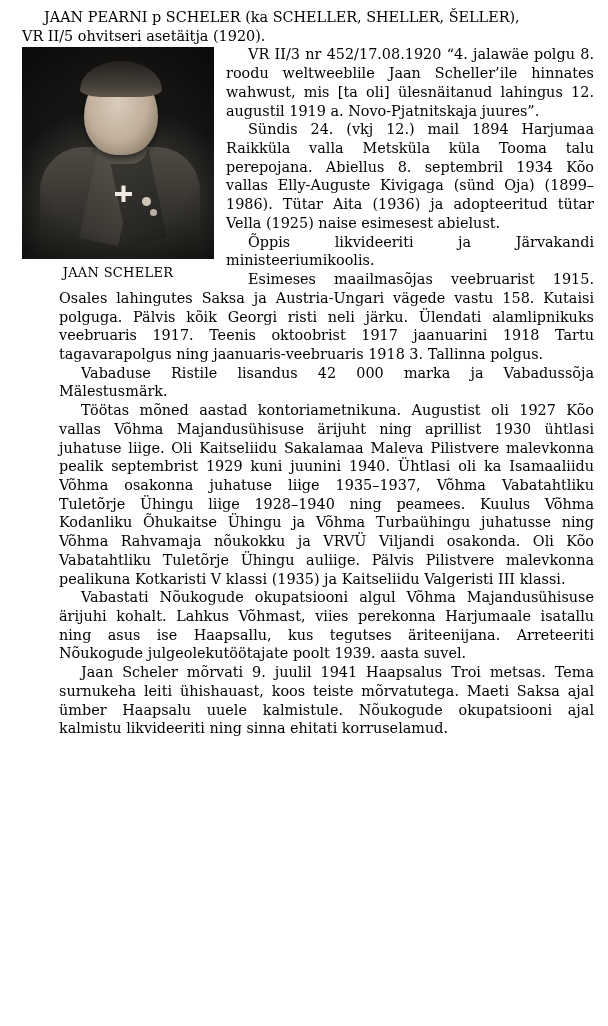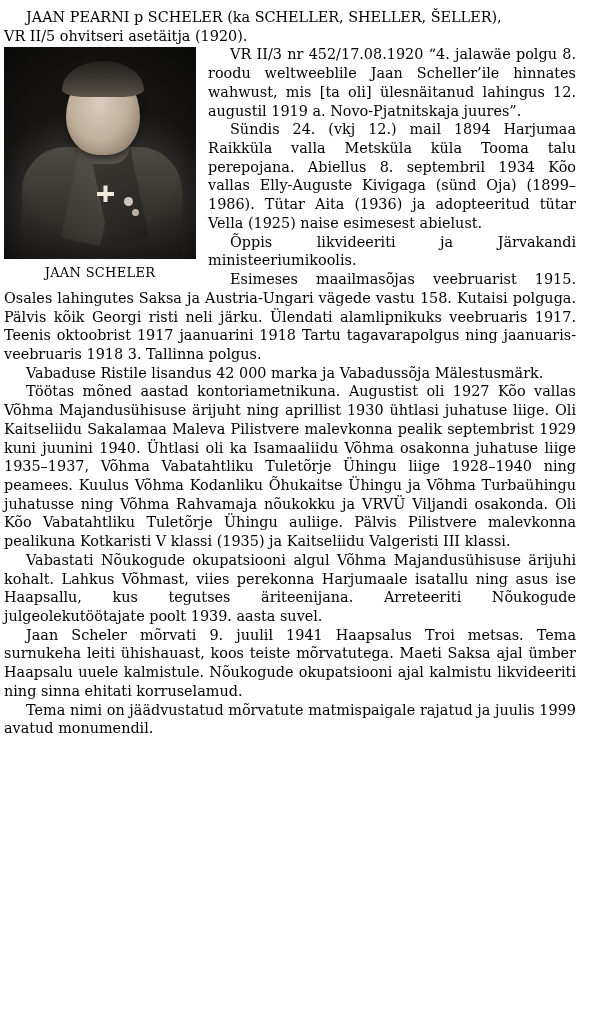--- a/index.html
+++ b/index.html
@@ -16,34 +16,35 @@
   }
   .page {
     position: relative;
     width: 608px;
     height: 1026px;
     padding: 0;
     box-sizing: border-box;
   }
   .content {
     position: absolute;
-    left: 4px;
+    left: 22px;
     top: 8px;
     width: 572px;
   }
   p {
     margin: 0;
     text-align: justify;
     text-justify: inter-word;
     font-size: 14.4px;
     line-height: 1.30;
     hyphens: manual;
   }
   .indent {
     text-indent: 22px;
+    margin-left: 37px;
   }
   .noindent {
     text-indent: 0;
   }
   .headline {
     font-size: 14.4px;
     line-height: 1.30;
     text-align: left;
     text-indent: 22px;
   }
@@ -195,16 +196,15 @@
 
     <p class="indent">VR II/3 nr 452/17.08.1920 “4. jalawäe polgu 8. roodu weltweeblile Jaan Scheller’ile hinnates wahwust, mis [ta oli] ülesnäitanud lahingus 12. augustil 1919 a. Novo-Pjatnitskaja juures”.</p>
     <p class="indent">Sündis 24. (vkj 12.) mail 1894 Harjumaa Raikküla valla Metsküla küla Tooma talu perepojana. Abiellus 8. septembril 1934 Kõo vallas Elly-Auguste Kivigaga (sünd Oja) (1899–1986). Tütar Aita (1936) ja adopteeritud tütar Vella (1925) naise esimesest abielust.</p>
     <p class="indent">Õppis likvideeriti ja Järvakandi ministeeriumikoolis.</p>
     <p class="indent">Esimeses maailmasõjas veebruarist 1915. Osales lahingutes Saksa ja Austria-Ungari vägede vastu 158. Kutaisi polguga. Pälvis kõik Georgi risti neli järku. Ülendati alamlipnikuks veebruaris 1917. Teenis oktoobrist 1917 jaanuarini 1918 Tartu tagavarapolgus ning jaanuaris-veebruaris 1918 3. Tallinna polgus.</p>
     <div class="clear"></div>
     <p class="indent">Vabaduse Ristile lisandus 42 000 marka ja Vabadussõja Mälestusmärk.</p>
     <p class="indent">Töötas mõned aastad kontoriametnikuna. Augustist oli 1927 Kõo vallas Võhma Majandusühisuse ärijuht ning aprillist 1930 ühtlasi juhatuse liige. Oli Kaitseliidu Sakalamaa Maleva Pilistvere malevkonna pealik septembrist 1929 kuni juunini 1940. Ühtlasi oli ka Isamaaliidu Võhma osakonna juhatuse liige 1935–1937, Võhma Vabatahtliku Tuletõrje Ühingu liige 1928–1940 ning peamees. Kuulus Võhma Kodanliku Õhukaitse Ühingu ja Võhma Turbaühingu juhatusse ning Võhma Rahvamaja nõukokku ja VRVÜ Viljandi osakonda. Oli Kõo Vabatahtliku Tuletõrje Ühingu auliige. Pälvis Pilistvere malevkonna pealikuna Kotkaristi V klassi (1935) ja Kaitseliidu Valgeristi III klassi.</p>
     <p class="indent">Vabastati Nõukogude okupatsiooni algul Võhma Majandusühisuse ärijuhi kohalt. Lahkus Võhmast, viies perekonna Harjumaale isatallu ning asus ise Haapsallu, kus tegutses äriteenijana. Arreteeriti Nõukogude julgeolekutöötajate poolt 1939. aasta suvel.</p>
     <p class="indent">Jaan Scheler mõrvati 9. juulil 1941 Haapsalus Troi metsas. Tema surnukeha leiti ühishauast, koos teiste mõrvatutega. Maeti Saksa ajal ümber Haapsalu uuele kalmistule. Nõukogude okupatsiooni ajal kalmistu likvideeriti ning sinna ehitati korruselamud.</p>
-    <p class="indent">Tema nimi on jäädvustatud mõrvatute matmispaigale rajatud ja juulis 1999 avatud monumendil.</p>
 
   </div>
 </div>
 
 </body></html>

